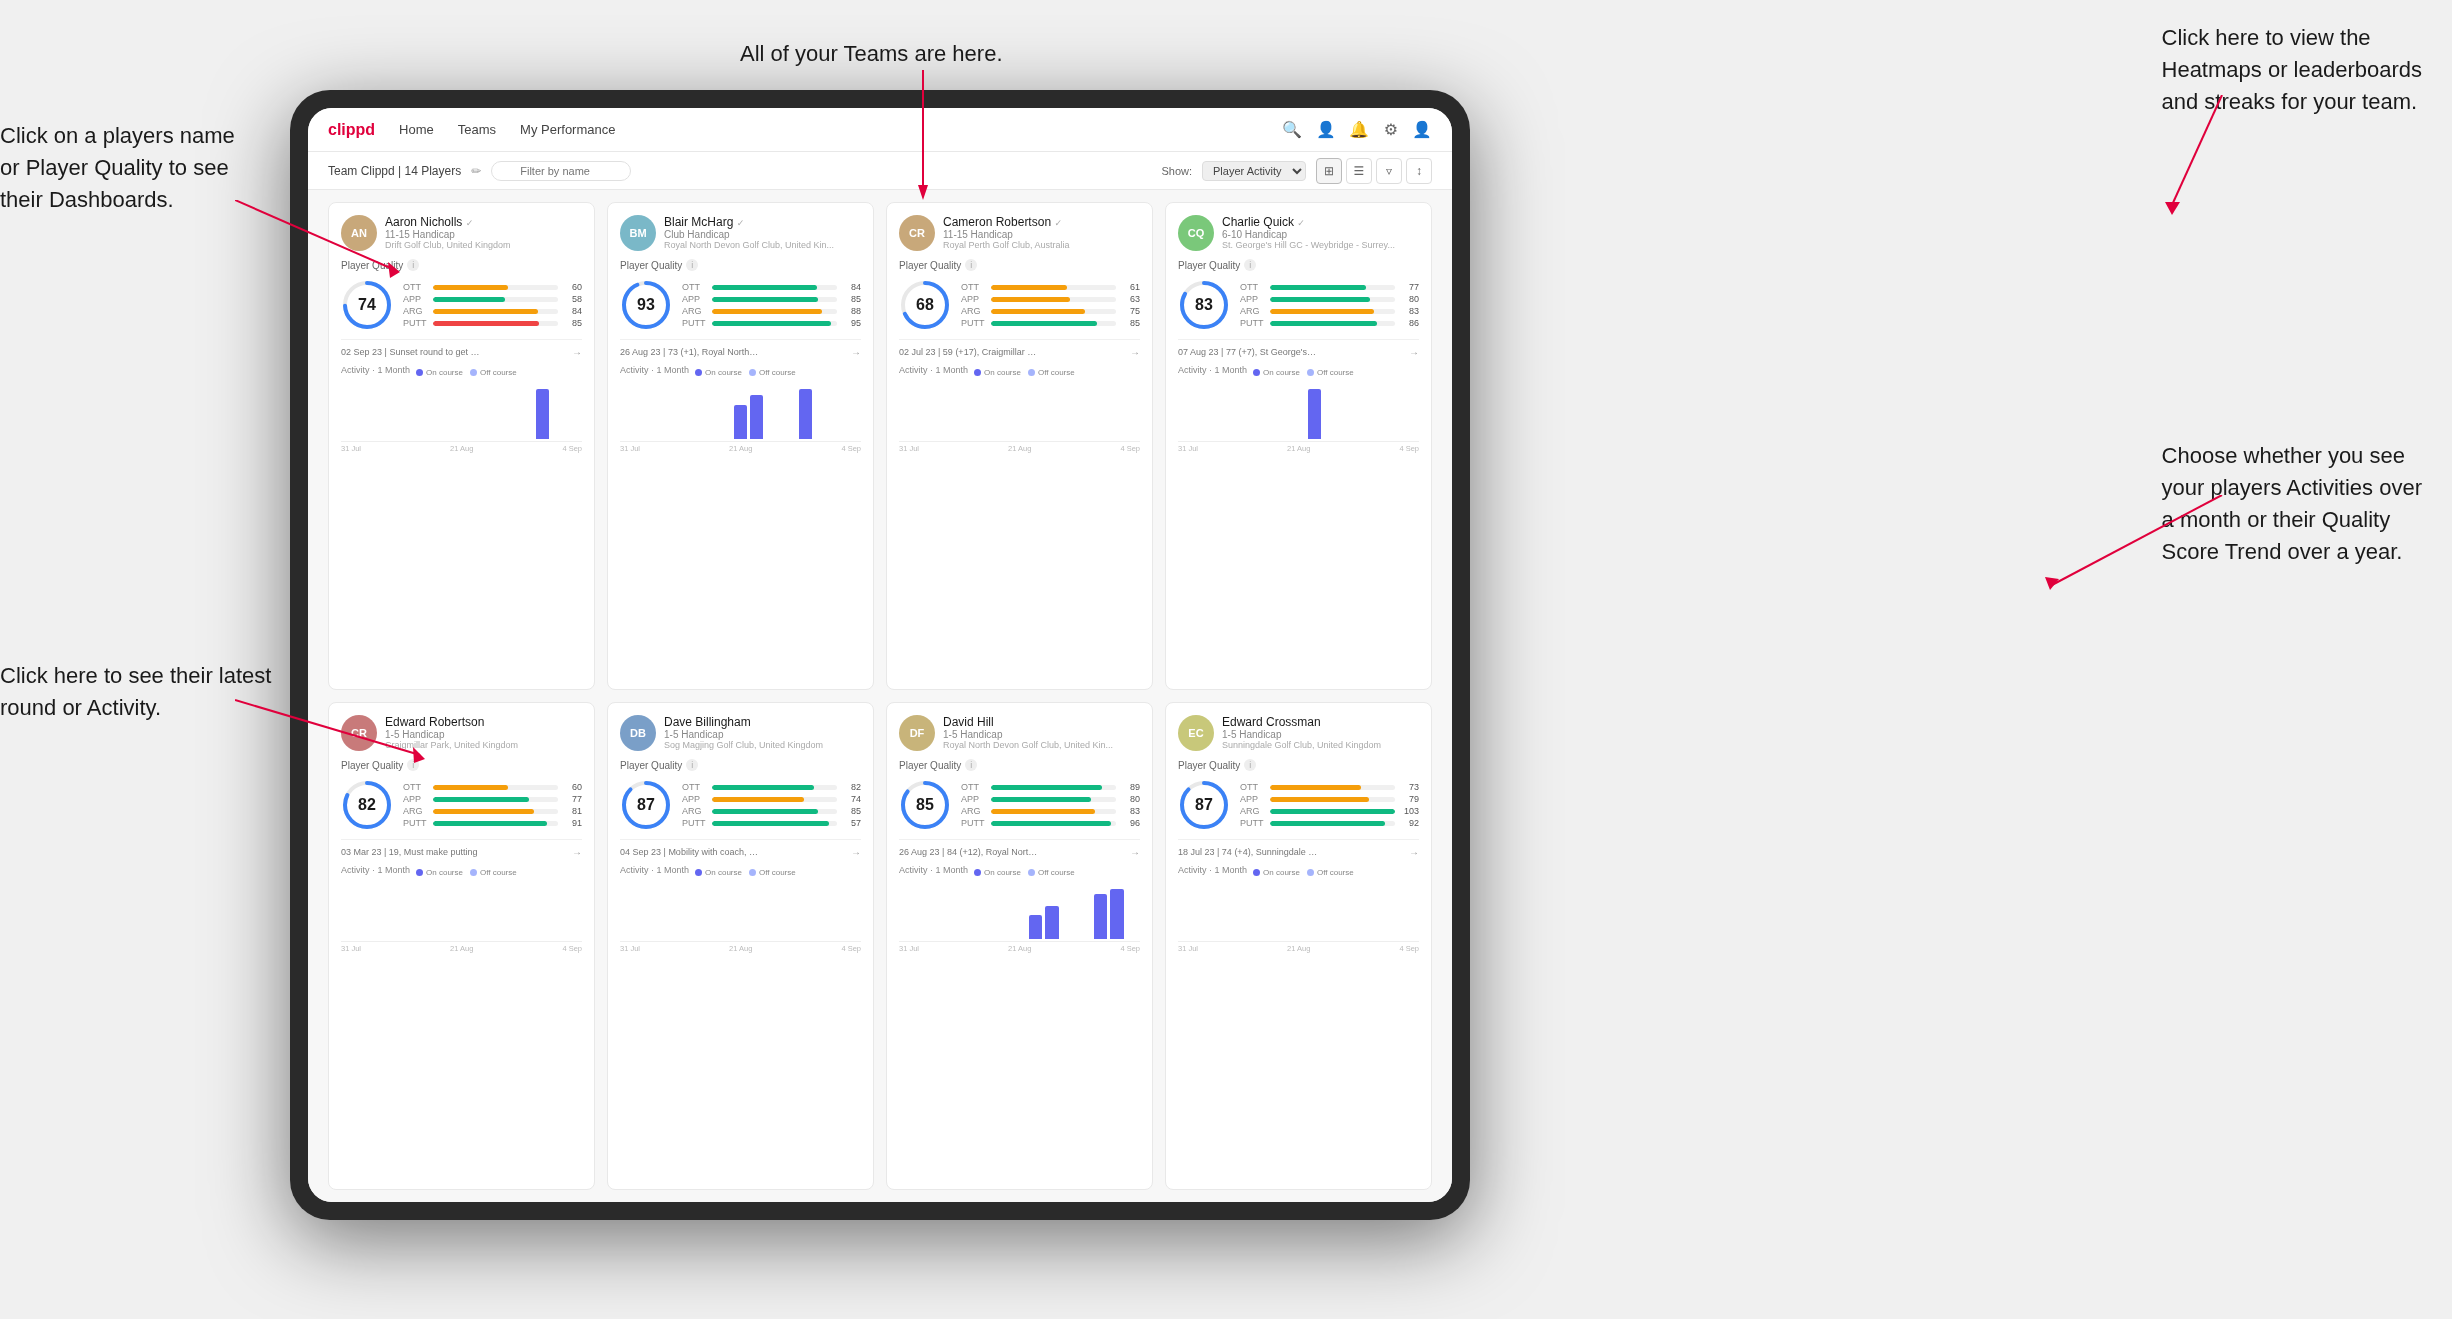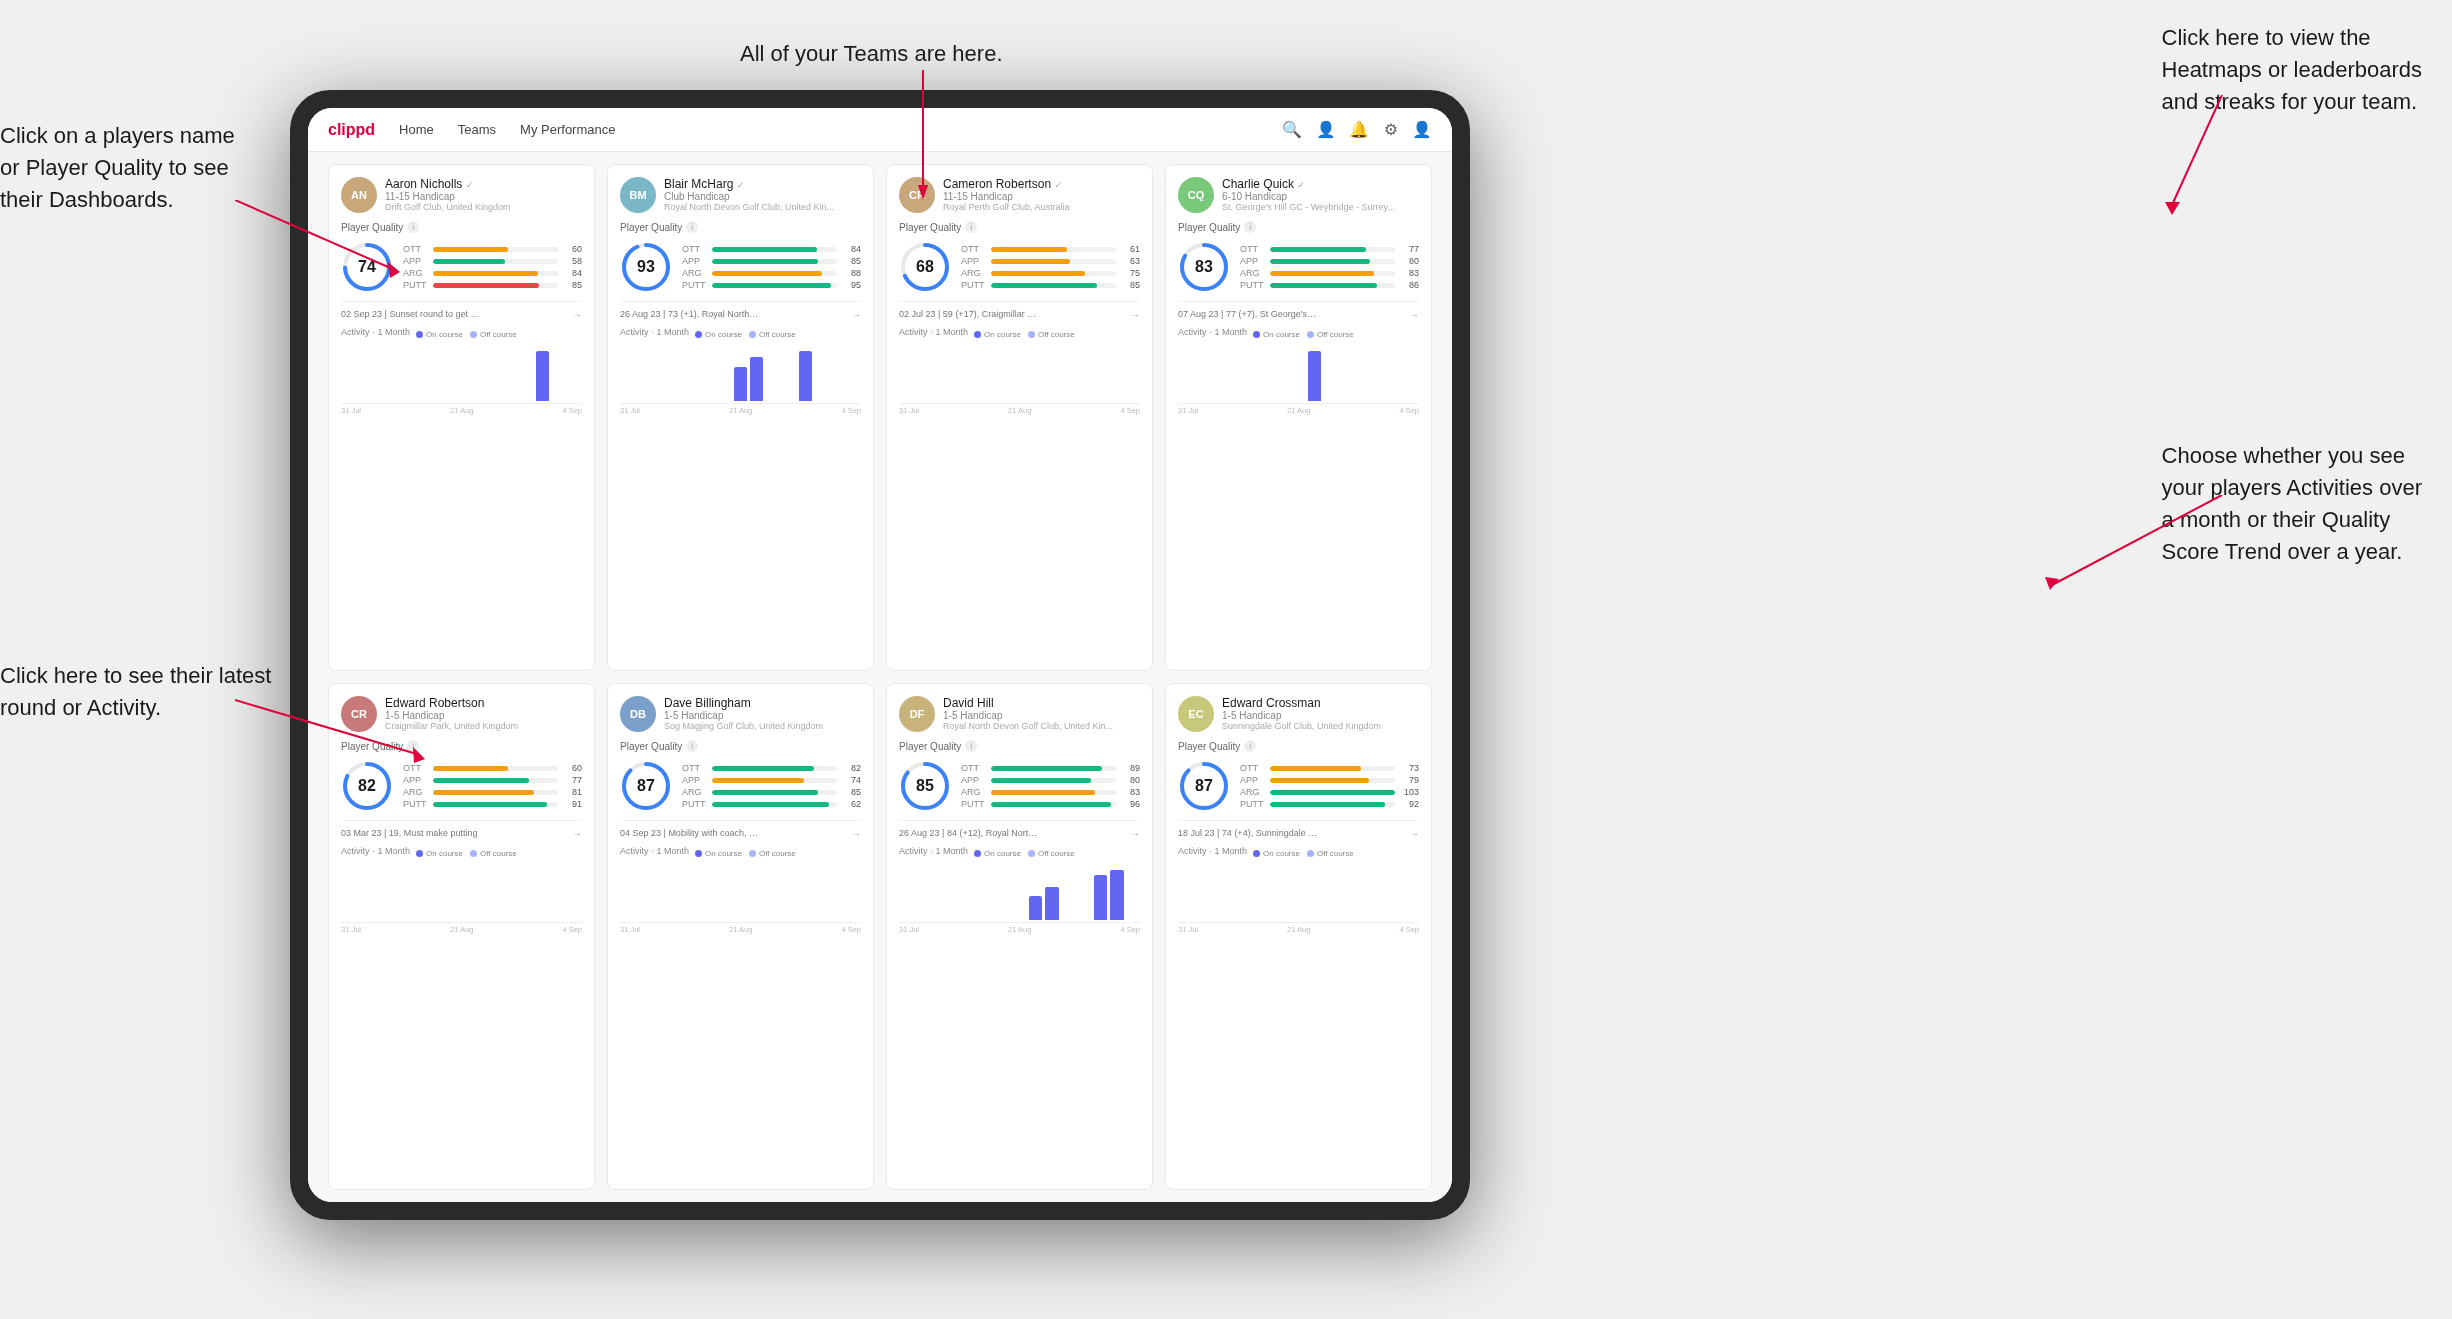--- a/index.html
+++ b/index.html
@@ -375,20 +375,39 @@
       <div class="nav-icons">
         <span class="nav-icon">🔍</span>
         <span class="nav-icon">👤</span>
         <span class="nav-icon">🔔</span>
         <span class="nav-icon">⚙</span>
         <span class="nav-icon">👤</span>
       </div>
     </div>
 
 
+    <div class="toolbar">
+      <span class="toolbar-title">Team Clippd | 14 Players</span>
+      <span class="toolbar-edit-icon">✏</span>
+      <div class="filter-wrap">
+        <span class="filter-search-icon">🔍</span>
+        <input class="filter-input" type="text" placeholder="Filter by name" style="">
+      </div>
+      <div class="toolbar-spacer"></div>
+      <span class="show-label">Show:</span>
+      <select class="show-select">
+        <option>Player Activity</option>
+      </select>
+      <div class="view-icons">
+        <div class="view-icon active">⊞</div>
+        <div class="view-icon">☰</div>
+        <div class="view-icon">▿</div>
+        <div class="view-icon">↕</div>
+      </div>
+    </div>
 
     <div class="players-grid" id="players-grid">
     <div class="player-card">
       <div class="player-header">
         <div class="player-avatar" style="background:#c8a87a; color:#fff; font-size:11px; font-weight:700">
           AN
         </div>
         <div class="player-info">
           <div class="player-name">Aaron Nicholls <span style="font-size:9px;color:#aaa">✓</span></div>
           <div class="player-handicap">11-15 Handicap</div>
@@ -869,21 +888,21 @@
         <span class="stat-label">ARG</span>
         <div class="stat-bar-wrap">
           <div class="stat-bar" style="width:85%;background:#10b981"></div>
         </div>
         <span class="stat-value">85</span>
 
         <span class="stat-label">PUTT</span>
         <div class="stat-bar-wrap">
           <div class="stat-bar" style="width:94%;background:#10b981"></div>
         </div>
-        <span class="stat-value">62</span>
+        <span class="stat-value">57</span>
 
         </div>
       </div>
       <div class="latest-round">
         <span style="font-size:9px;color:#777;overflow:hidden;text-overflow:ellipsis;white-space:nowrap;max-width:140px">04 Sep 23 | Mobility with coach, Gym</span>
         <span class="latest-round-arrow">→</span>
       </div>
       <div class="activity-section">
         <div style="display:flex;align-items:center;gap:6px;margin-bottom:3px">
           <span class="activity-label">Activity · 1 Month</span>

